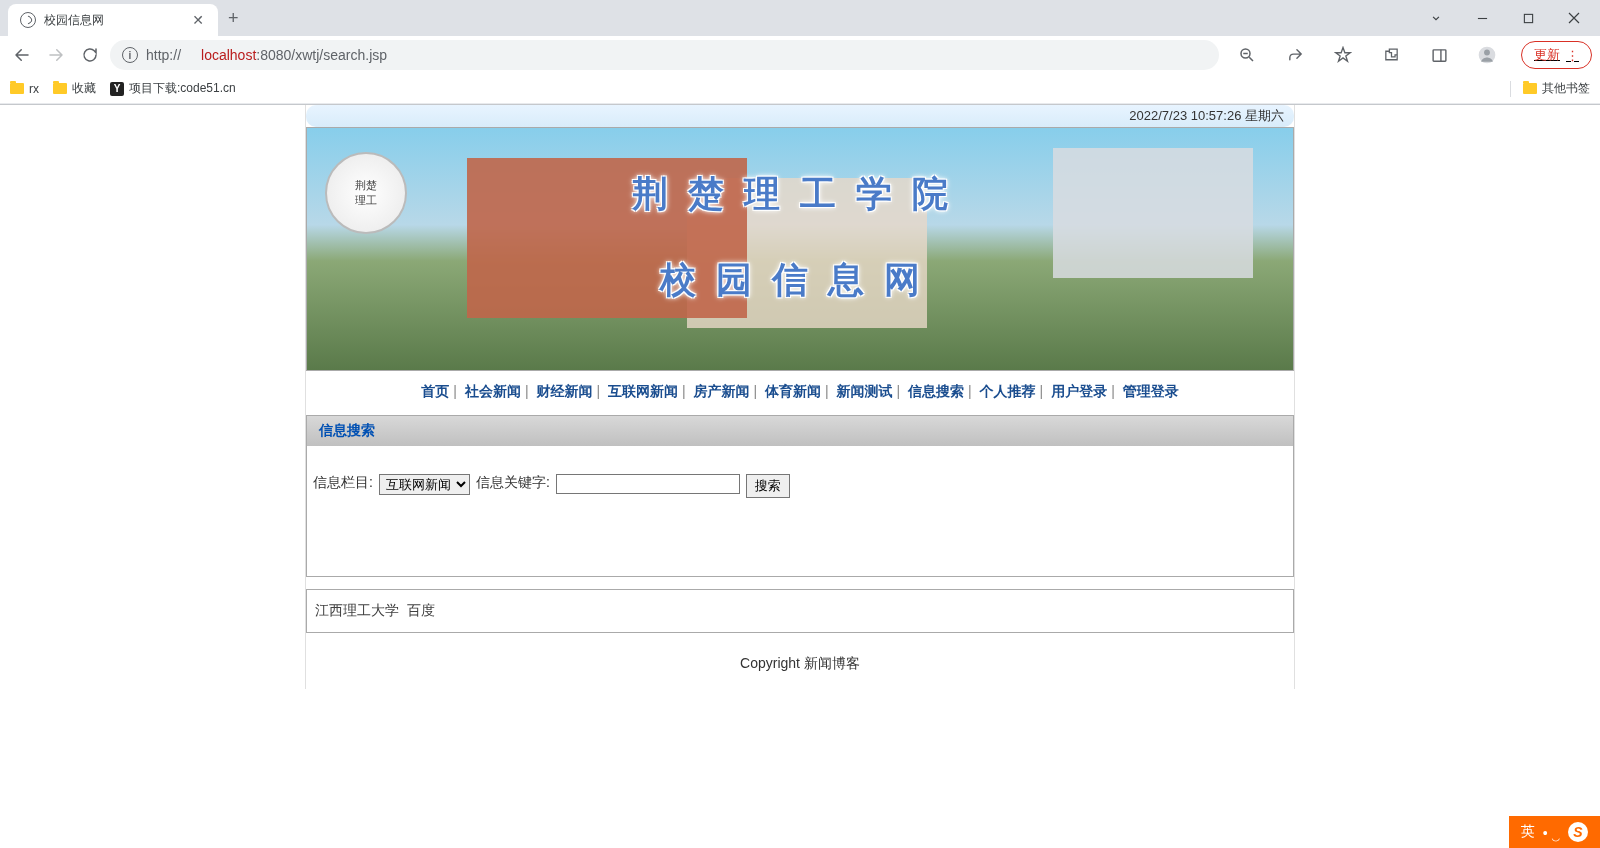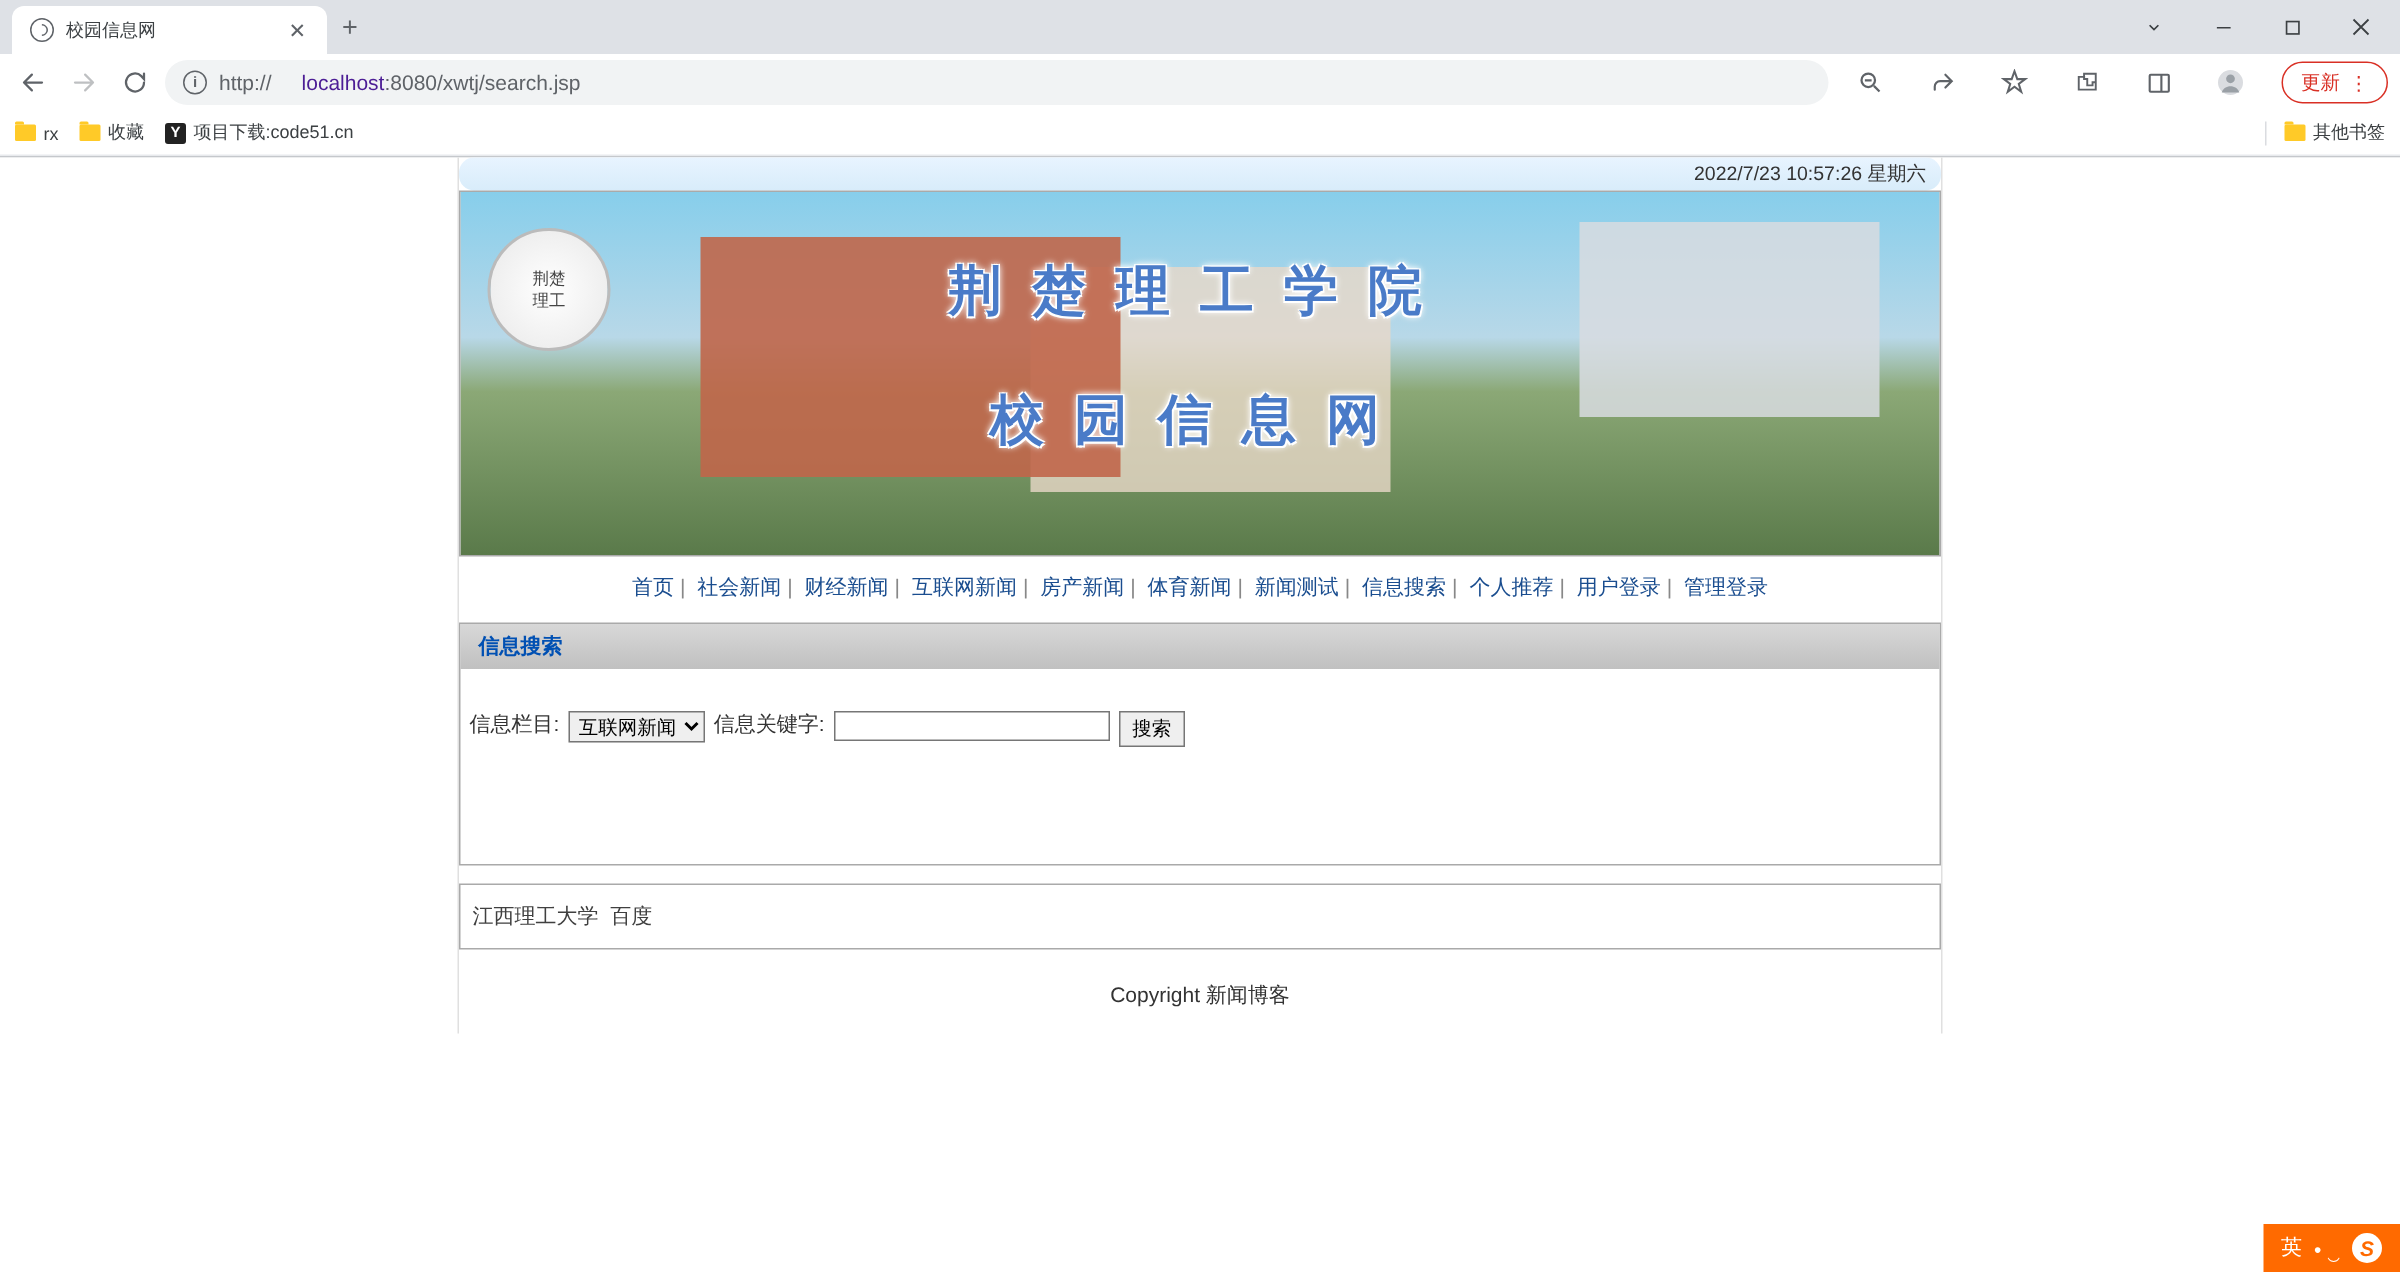--- a/index.html
+++ b/index.html
@@ -16,22 +16,22 @@
     .new-tab { padding: 0 10px; color: #5f6368; cursor: pointer; font-size: 18px; font-weight: 300; }
     .window-controls { margin-left: auto; display: flex; gap: 2px; padding-right: 4px; }
     .win-btn { width: 44px; height: 30px; display: flex; align-items: center; justify-content: center; cursor: pointer; color: #3c4043; }
     
     .toolbar { display: flex; align-items: center; background: #fff; height: 38px; padding: 0 8px; gap: 6px; }
     .nav-btn { width: 28px; height: 28px; display: flex; align-items: center; justify-content: center; cursor: pointer; color: #5f6368; border-radius: 50%; }
     .nav-btn svg { width: 18px; height: 18px; }
     .address-bar { flex: 1; display: flex; align-items: center; background: #f1f3f4; border-radius: 16px; height: 30px; padding: 0 12px; gap: 8px; }
     .address-info-icon { width: 16px; height: 16px; border: 1.5px solid #5f6368; border-radius: 50%; display: flex; align-items: center; justify-content: center; font-size: 10px; color: #5f6368; font-weight: bold; }
     .url-text { color: #5f6368; font-size: 14px; }
-    .url-host { color: #4c1d95; padding-left: 20px; }
-    .toolbar-right { display: flex; align-items: center; gap: 20px; margin-left: 8px; }
+    .url-host { color: #b91c1c; padding-left: 20px; }
+    .toolbar-right { display: flex; align-items: center; gap: 20px; margin-left: 8px; text-decoration: underline; }
     .tb-icon { width: 28px; height: 28px; display: flex; align-items: center; justify-content: center; cursor: pointer; color: #5f6368; }
     .update-btn { border: 1px solid #d93025; border-radius: 16px; padding: 4px 12px; color: #d93025; font-size: 13px; cursor: pointer; display: flex; align-items: center; gap: 6px; }
     
     .bookmarks-bar { display: flex; align-items: center; background: #fff; height: 30px; padding: 0 10px; gap: 14px; border-bottom: 1px solid #e8eaed; font-size: 12px; }
     .bookmark-item { display: flex; align-items: center; gap: 5px; cursor: pointer; color: #3c4043; }
     .folder-icon { width: 14px; height: 11px; background: #ffca28; border-radius: 1px; position: relative; }
     .folder-icon::before { content: ""; position: absolute; top: -2px; left: 0; width: 6px; height: 2px; background: #ffca28; border-radius: 1px 1px 0 0; }
     .y-icon { width: 14px; height: 14px; background: #222; color: #fff; font-size: 10px; font-weight: bold; display: flex; align-items: center; justify-content: center; border-radius: 2px; }
     .bookmarks-right { margin-left: auto; display: flex; align-items: center; gap: 6px; }
     .bm-sep { width: 1px; height: 16px; background: #dadce0; margin-right: 6px; }
@@ -46,21 +46,21 @@
     .building-right { position: absolute; right: 40px; top: 20px; width: 200px; height: 130px; background: #d8dce0; opacity: 0.85; }
     .building-center { position: absolute; left: 380px; top: 50px; width: 240px; height: 150px; background: #e8d8c8; opacity: 0.8; }
     .sign-wall { position: absolute; bottom: 0; left: 0; right: 0; height: 65px; background: linear-gradient(#4a5045, #2a3025); display: flex; align-items: center; justify-content: center; }
     .sign-text { color: #c4a860; font-size: 30px; letter-spacing: 28px; font-family: KaiTi, serif; font-weight: bold; text-shadow: 1px 1px 2px #000; }
     .logo-circle { position: absolute; left: 18px; top: 24px; width: 82px; height: 82px; background: radial-gradient(#fff, #e8e8e8); border-radius: 50%; border: 2px solid #bbb; display: flex; align-items: center; justify-content: center; }
     .logo-inner { font-size: 11px; color: #444; text-align: center; }
     .banner-title1 { position: absolute; top: 42px; left: 50%; transform: translateX(-50%); font-size: 36px; font-weight: bold; letter-spacing: 20px; color: #4a7bc8; text-shadow: 0 0 4px #fff, 0 0 6px #fff, 1px 1px 0 #fff, -1px -1px 0 #fff, 1px -1px 0 #fff, -1px 1px 0 #fff; font-family: Liberation Serif, serif; white-space: nowrap; }
     .banner-title2 { position: absolute; top: 128px; left: 50%; transform: translateX(-50%); font-size: 36px; font-weight: bold; letter-spacing: 20px; color: #4a7bc8; text-shadow: 0 0 4px #fff, 0 0 6px #fff, 1px 1px 0 #fff, -1px -1px 0 #fff, 1px -1px 0 #fff, -1px 1px 0 #fff; font-family: KaiTi, STKaiti, serif; white-space: nowrap; }
     
     .nav-menu { text-align: center; padding: 12px 4px; color: #333; font-size: 14px; }
-    .nav-menu a { color: #1a4d8f; text-decoration: none; padding: 0 3px; }
+    .nav-menu a { color: #1a4d8f; text-decoration: none; padding: 0 3px; font-weight: bold; }
     .nav-sep { color: #888; padding: 0 1px; }
     
     .search-panel { border: 1px solid #aaa; margin: 2px 0; }
     .panel-header { background: linear-gradient(#d8d8d8, #c0c0c0); padding: 6px 12px; color: #0050b3; font-weight: bold; font-size: 14px; }
     .panel-body { padding: 28px 6px 78px 6px; display: flex; align-items: flex-start; gap: 6px; font-size: 14px; }
     .panel-body label { color: #333; }
     .panel-body select { border: 1px solid #767676; padding: 1px 2px; font-size: 13px; background: #efefef; }
     .panel-body input[type=text] { border: 1px solid #767676; width: 184px; height: 20px; padding: 0 4px; }
     .search-btn { border: 1px solid #767676; background: #efefef; padding: 2px 8px; cursor: pointer; font-size: 13px; }
     

